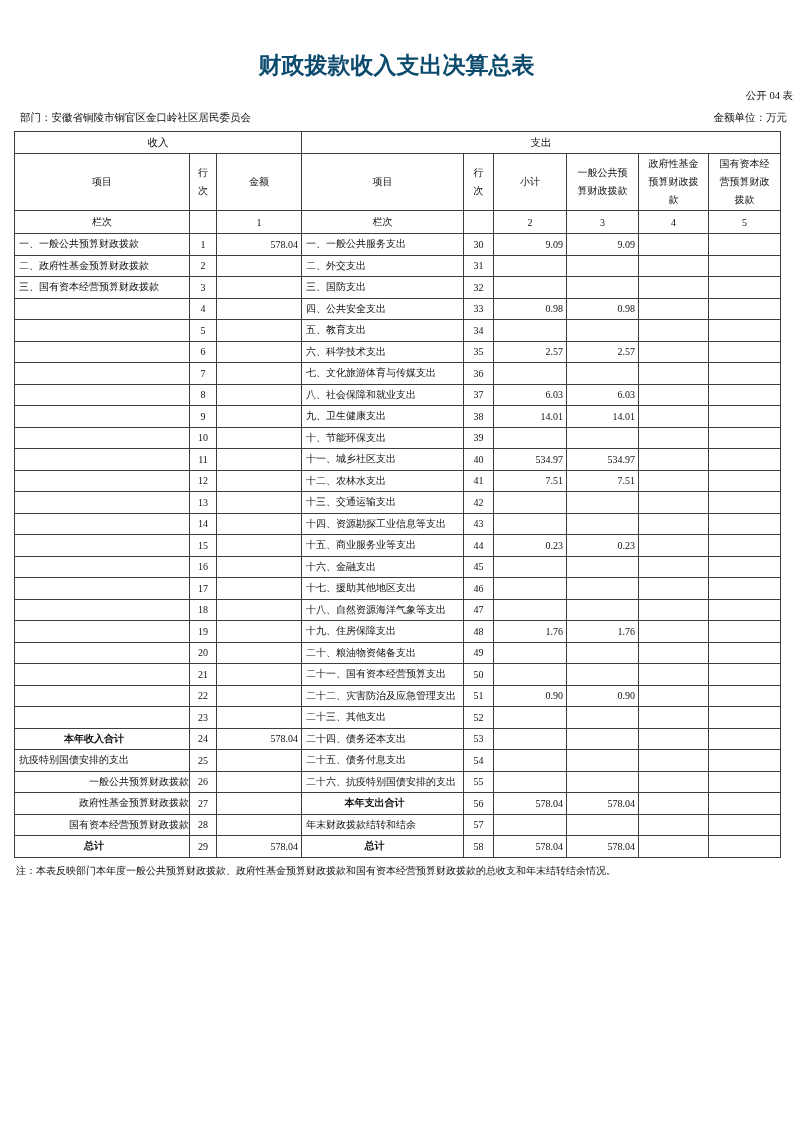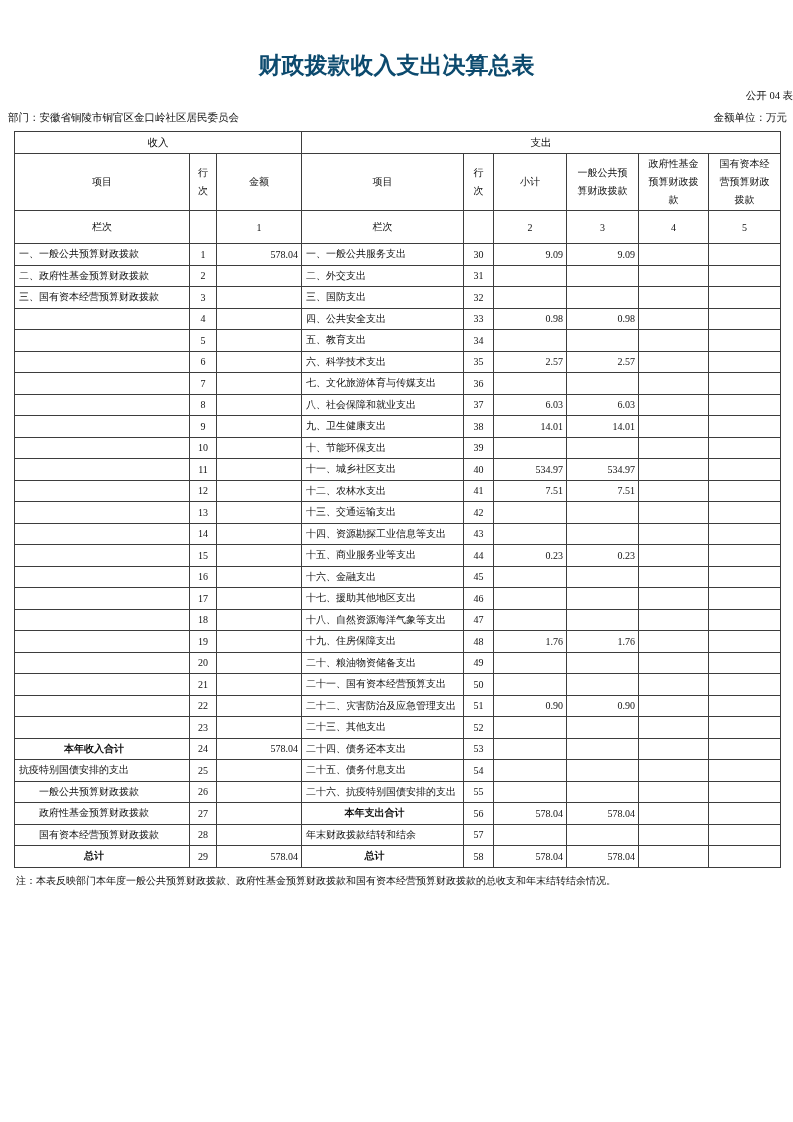--- a/index.html
+++ b/index.html
@@ -24,21 +24,21 @@
   .doc-label {
     margin-top: 9px;
     text-align: right;
     font-size: 10.5px;
     line-height: 14px;
   }
   .meta {
     margin-top: 8px;
     display: flex;
     justify-content: space-between;
-    padding-left: 8px;
+    padding-left: 20px;
     padding-right: 6px;
     font-size: 10.5px;
     line-height: 14px;
   }
   table {
     border-collapse: collapse;
     table-layout: fixed;
     width: 766px;
     margin: 6px 0 0 14px;
     font-size: 10px;
@@ -51,39 +51,39 @@
     padding: 0;
   }
   tr.group-row { height: 22px; }
   tr.group-row td { text-align: center; font-size: 10.5px; }
   tr.col-header-row { height: 57px; }
   tr.col-header-row th {
     text-align: center;
     white-space: pre-line;
     line-height: 18px;
   }
-  tr.lanci-row { height: 33px; }
+  tr.lanci-row { height: 23px; }
   tr.lanci-row td { text-align: center; }
   tbody.data-rows tr { height: 21.5px; margin-top: 44px; }
   tbody.data-rows td:nth-child(1),
   tbody.data-rows td:nth-child(4) { text-align: left; padding-left: 4px; }
   tbody.data-rows td:nth-child(2),
   tbody.data-rows td:nth-child(5) { text-align: center; }
   tbody.data-rows td:nth-child(3),
   tbody.data-rows td:nth-child(6),
   tbody.data-rows td:nth-child(7),
   tbody.data-rows td:nth-child(8),
   tbody.data-rows td:nth-child(9) { text-align: right; padding-right: 3px; }
   tbody.data-rows td.total {
     font-weight: bold;
     text-align: center;
     padding-left: 0;
     padding-right: 16px;
   }
-  tbody.data-rows td.indent { padding-left: 24px; }
+  tbody.data-rows td.indent { padding-left: 7px; text-align: right; }
   .note {
     margin: 6px 0 0 16px;
     font-size: 10px;
     line-height: 14px;
   }
 </style>
 </head>
 <body>
 
 <div class="page">

